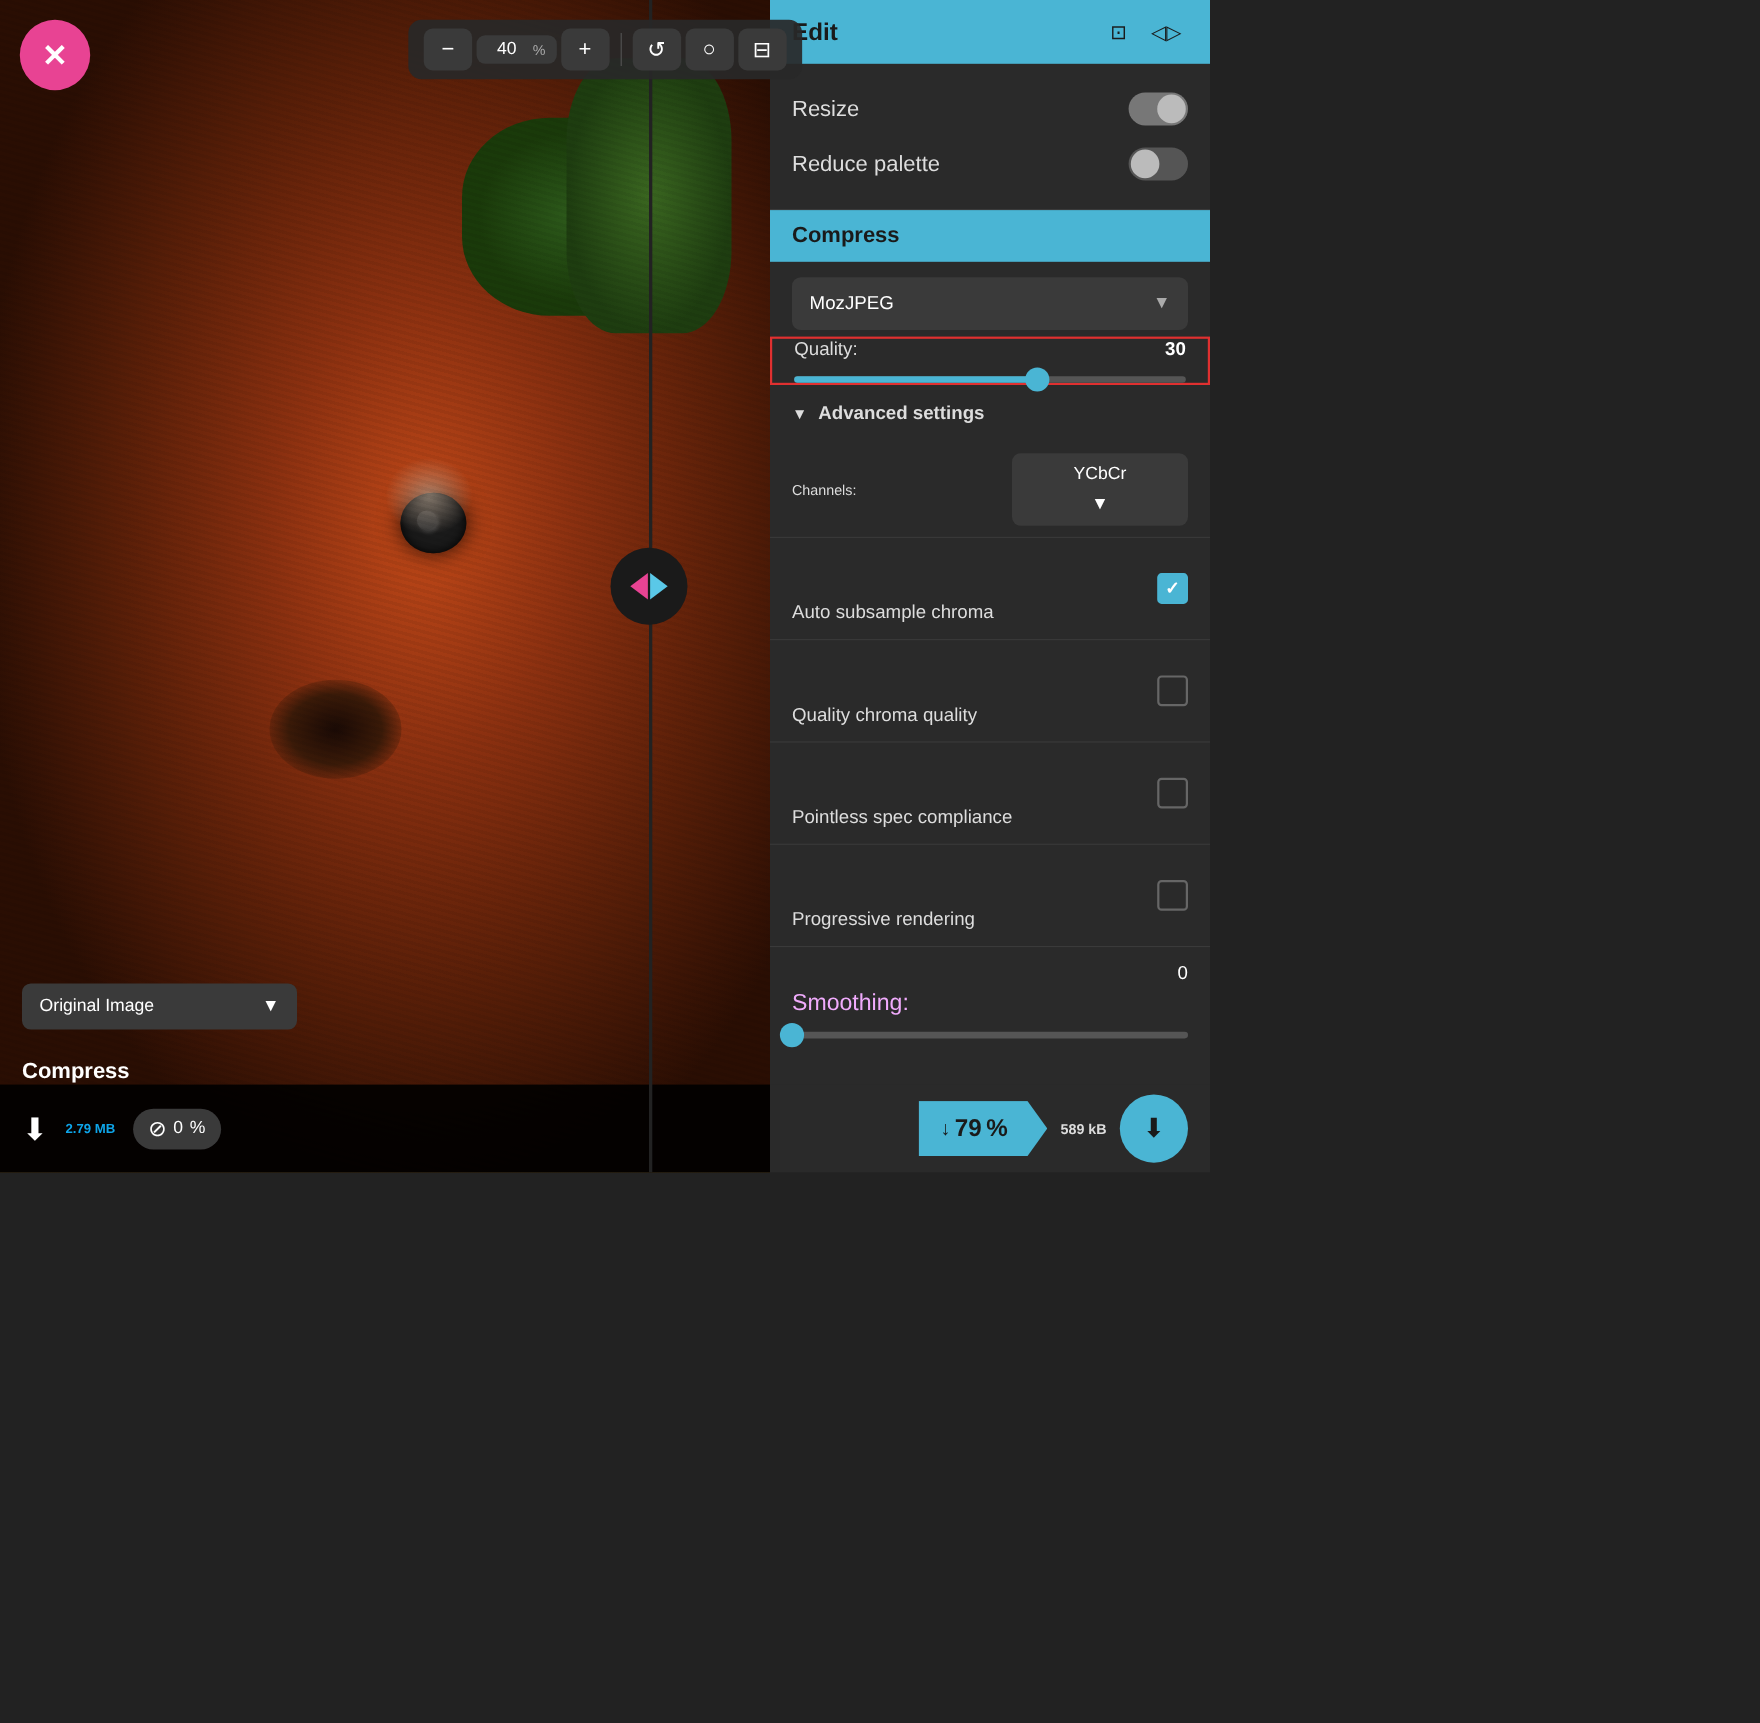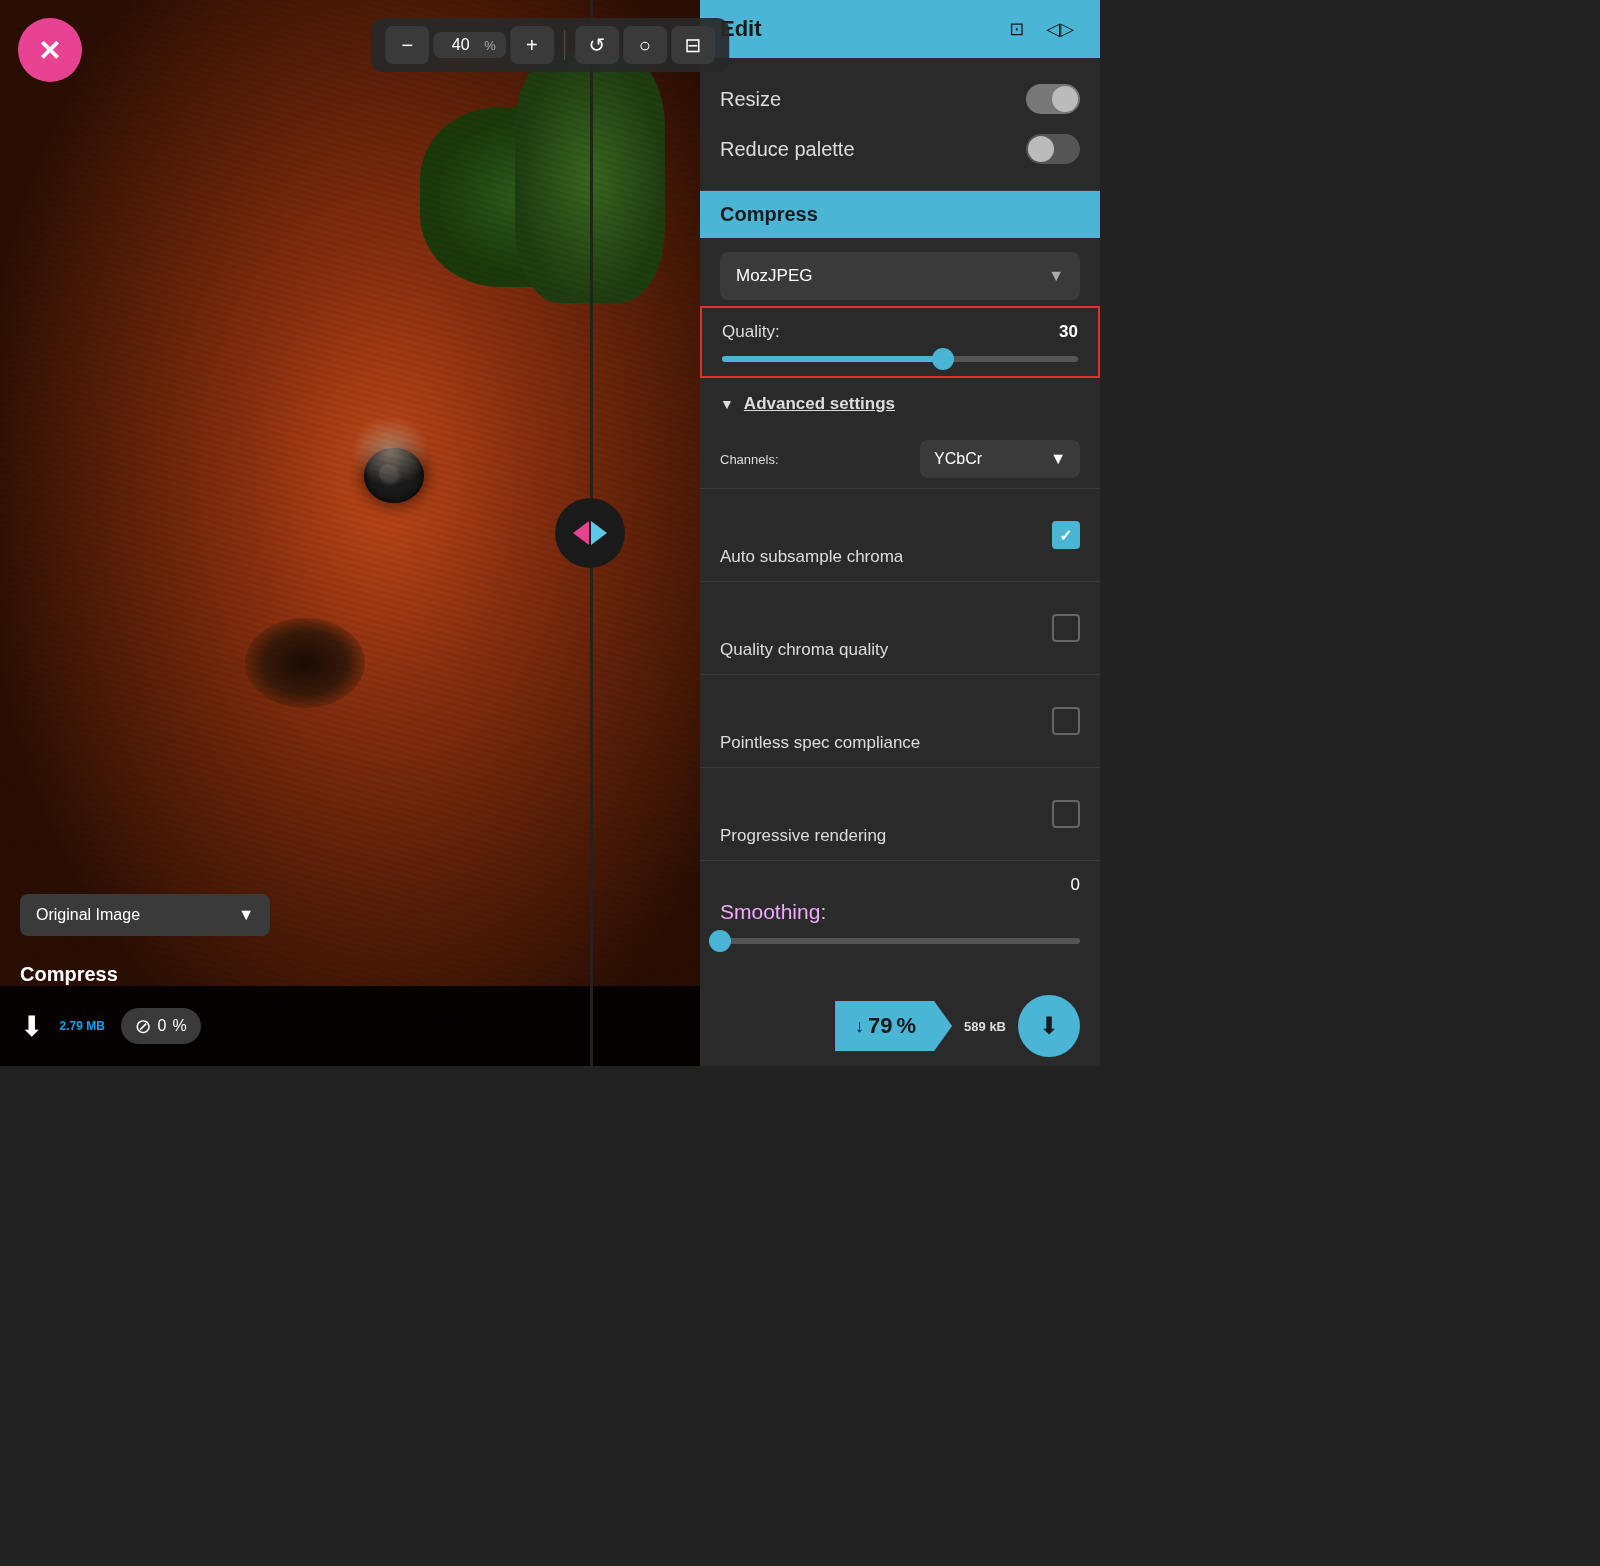--- a/index.html
+++ b/index.html
@@ -303,21 +303,21 @@
       margin: 14px 0 6px;
     }
 
     .dropdown-arrow {
       color: #aaa;
       font-size: 16px;
     }
 
     
     .quality-section {
-      padding: 14px 20px;
+      padding: 0 20px;
       border: 2px solid #e03030;
       margin: 0;
     }
 
     .quality-row {
       display: flex;
       align-items: center;
       justify-content: space-between;
       margin-bottom: 14px;
     }
@@ -372,21 +372,20 @@
 
     .advanced-chevron {
       color: #ddd;
       font-size: 14px;
     }
 
     .advanced-title {
       color: #ddd;
       font-size: 17px;
       font-weight: 600;
-      text-decoration: underline;
     }
 
     
     .channels-row {
       display: flex;
       align-items: center;
       justify-content: space-between;
       padding: 10px 20px;
     }
 
@@ -401,20 +400,21 @@
       border-radius: 8px;
       padding: 10px 14px;
       color: #fff;
       font-size: 16px;
       display: flex;
       align-items: center;
       gap: 10px;
       cursor: pointer;
       min-width: 160px;
       justify-content: space-between;
+      flex-direction: column;
     }
 
     
     .checkbox-row {
       display: flex;
       align-items: center;
       justify-content: space-between;
       padding: 14px 20px;
       border-top: 1px solid #3a3a3a;
     }

